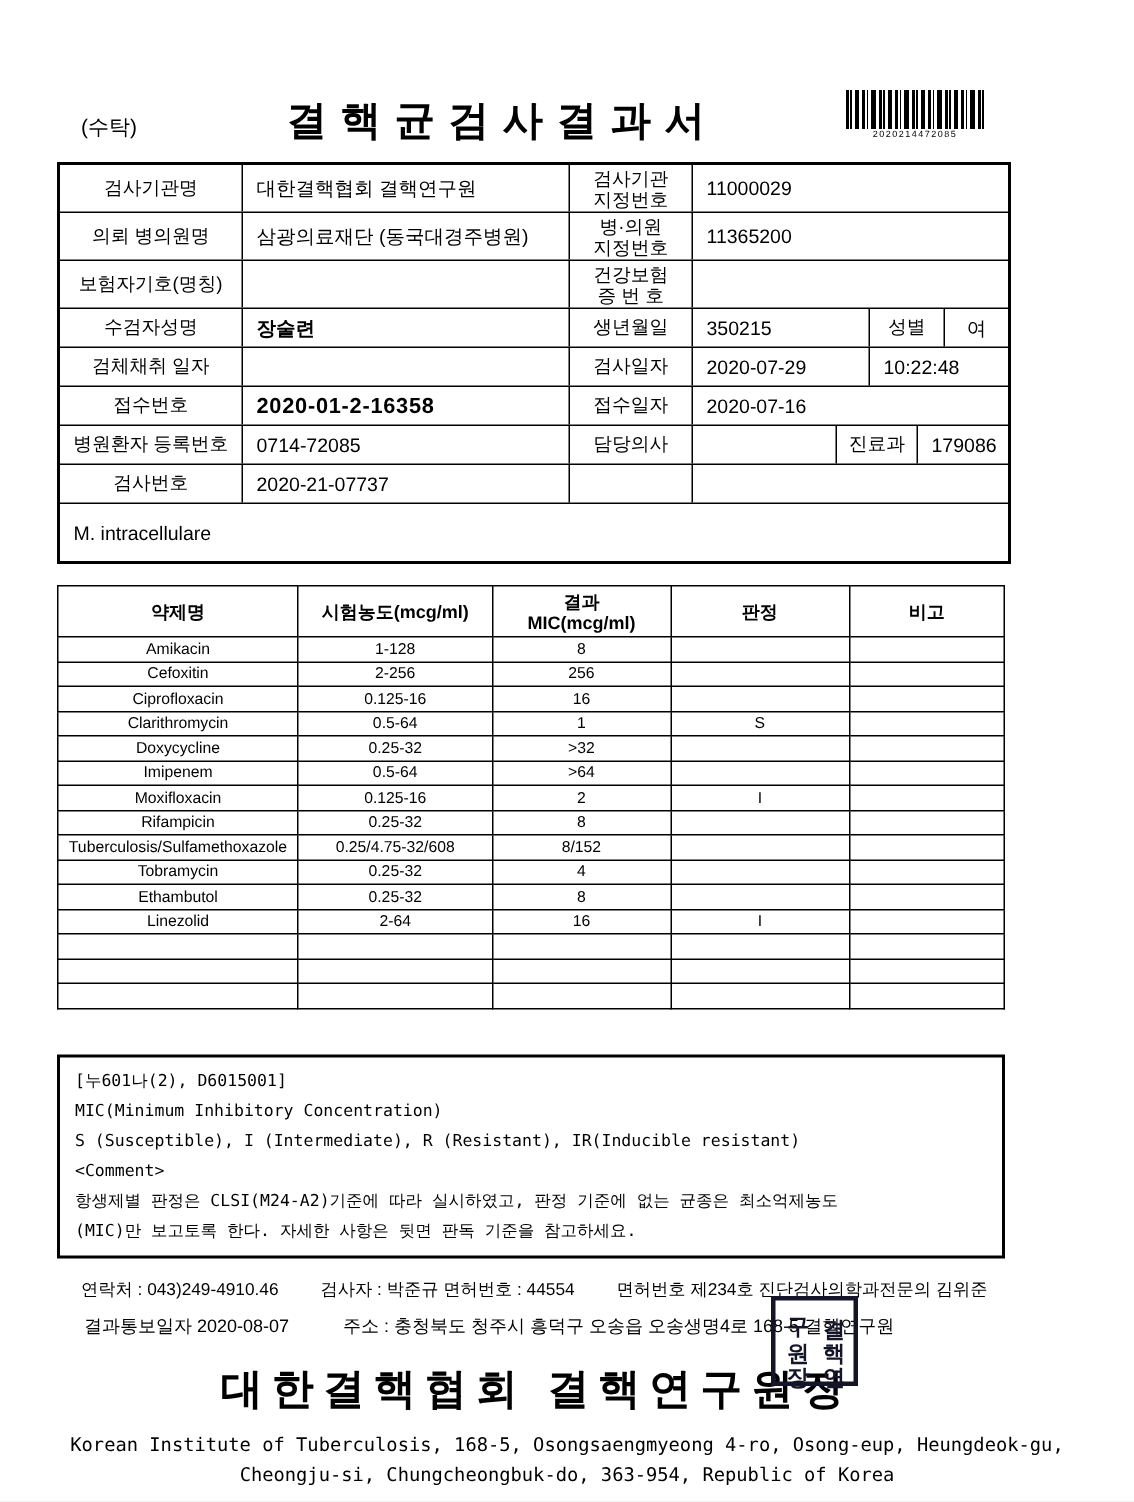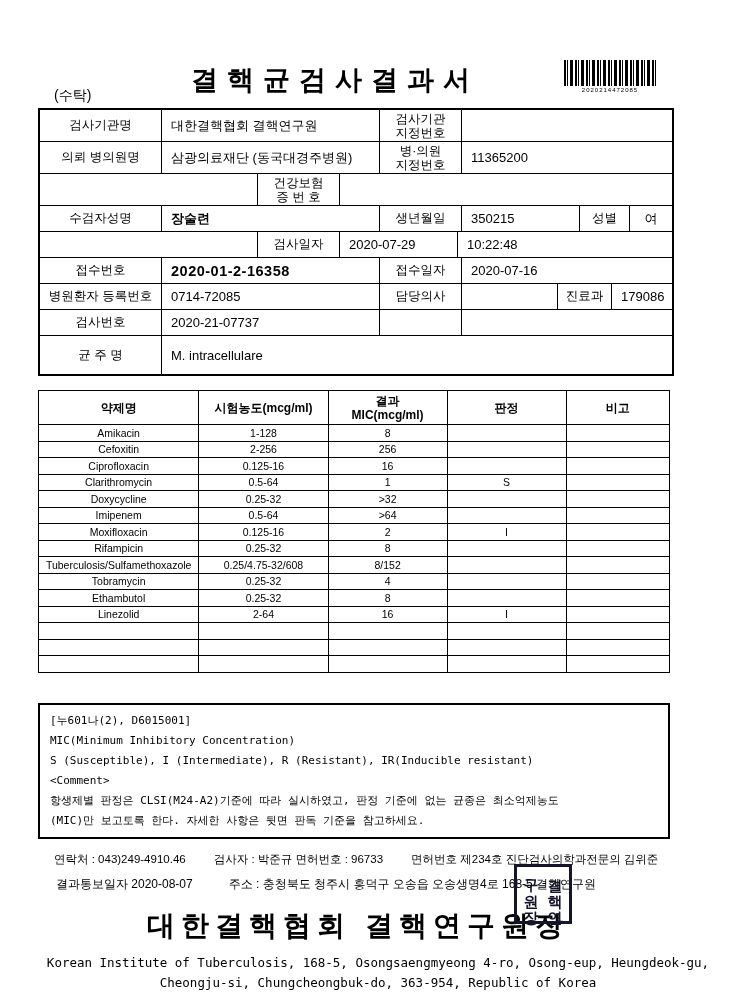--- a/index.html
+++ b/index.html
@@ -2,21 +2,21 @@
 <html><head>
 <meta charset="utf-8">
 <style>
   * { margin:0; padding:0; box-sizing:border-box; }
   html,body { background:#e8e8e8; }
   body { width:756px; font-family:"Liberation Sans", sans-serif; color:#000; }
   .page { position:relative; width:756px; height:1001px; background:#fff; overflow:hidden; }
 
   
   .doc-header { position:relative; height:108px; }
-  .consign { position:absolute; left:54px; top:87px; font-size:14px; }
+  .consign { position:absolute; left:54px; top:76px; font-size:14px; }
   .title { position:absolute; left:0; right:86px; top:62px; text-align:center;
            font-size:27px; font-weight:bold; letter-spacing:9px; }
   .barcode-wrap { position:absolute; right:100px; top:60px; width:92px; }
   .barcode-bars { height:26px; width:92px;
       background:repeating-linear-gradient(90deg,#000 0 2px,#fff 2px 3px,#000 3px 4px,#fff 4px 6px,#000 6px 9px,#fff 9px 11px); }
   .barcode-caption { font-size:6px; text-align:center; letter-spacing:1px; line-height:8px; }
 
   
   .info-table { margin-left:38px; width:636px; border:2px solid #000; }
   .irow { display:flex; border-bottom:1px solid #000; height:26px; }
@@ -77,43 +77,46 @@
       <div class="barcode-caption">2020214472085</div>
     </div>
   </div>
 
   <div class="info-table">
     <div class="irow tall">
       <div class="cell lab w-label">검사기관명</div>
       <div class="cell val w-val">대한결핵협회 결핵연구원</div>
       <div class="cell lab two-line w-lab2">검사기관
 지정번호</div>
+      <div class="cell val last">11000029</div>
     </div>
     <div class="irow tall">
       <div class="cell lab w-label">의뢰 병의원명</div>
       <div class="cell val w-val">삼광의료재단 (동국대경주병원)</div>
       <div class="cell lab two-line w-lab2">병·의원
 지정번호</div>
       <div class="cell val last">11365200</div>
     </div>
     <div class="irow tall">
+      <div class="cell lab w-label">보험자기호(명칭)</div>
       <div class="cell val w-val"></div>
       <div class="cell lab two-line w-lab2">건강보험
 증 번 호</div>
       <div class="cell val last"></div>
     </div>
     <div class="irow">
       <div class="cell lab w-label">수검자성명</div>
       <div class="cell val bold w-val">장술련</div>
       <div class="cell lab w-lab2">생년월일</div>
       <div class="cell val w-val2">350215</div>
       <div class="cell lab w-sex">성별</div>
       <div class="cell ctr last">여</div>
     </div>
     <div class="irow">
+      <div class="cell lab w-label">검체채취 일자</div>
       <div class="cell val w-val"></div>
       <div class="cell lab w-lab2">검사일자</div>
       <div class="cell val w-val2">2020-07-29</div>
       <div class="cell val last">10:22:48</div>
     </div>
     <div class="irow">
       <div class="cell lab w-label">접수번호</div>
       <div class="cell val recno w-val">2020-01-2-16358</div>
       <div class="cell lab w-lab2">접수일자</div>
       <div class="cell val last">2020-07-16</div>
@@ -126,21 +129,20 @@
       <div class="cell lab w-54">진료과</div>
       <div class="cell val last">179086</div>
     </div>
     <div class="irow">
       <div class="cell lab w-label">검사번호</div>
       <div class="cell val w-val">2020-21-07737</div>
       <div class="cell w-lab2"></div>
       <div class="cell last"></div>
     </div>
     <div class="irow xtall">
-      <div class="cell lab w-label">균 주 명</div>
       <div class="cell val last">M. intracellulare</div>
     </div>
   </div>
 
   <table class="drug-table">
     <thead>
       <tr>
         <th class="cw1">약제명</th>
         <th class="cw2">시험농도(mcg/ml)</th>
         <th class="cw3">결과
@@ -262,21 +264,21 @@
     <div>[누601나(2), D6015001]</div>
     <div>MIC(Minimum Inhibitory Concentration)</div>
     <div>S (Susceptible), I (Intermediate), R (Resistant), IR(Inducible resistant)</div>
     <div>&lt;Comment&gt;</div>
     <div> 항생제별 판정은 CLSI(M24-A2)기준에 따라 실시하였고, 판정 기준에 없는 균종은 최소억제농도</div>
     <div>(MIC)만 보고토록 한다. 자세한 사항은 뒷면 판독 기준을 참고하세요.</div>
   </div>
 
   <div class="footer-line1">
     <span>연락처 : 043)249-4910.46</span>
-    <span>검사자 : 박준규  면허번호 : 96733</span>
+    <span>검사자 : 박준규  면허번호 : 44554</span>
     <span>면허번호 제234호 진단검사의학과전문의 김위준</span>
   </div>
   <div class="footer-line2">
     <span>결과통보일자  2020-08-07</span>
     <span>주소 : 충청북도 청주시 흥덕구 오송읍 오송생명4로 168-5 결핵연구원</span>
   </div>
   <div class="org-title">대한결핵협회  결핵연구원장</div>
   <div class="eng-addr first">Korean Institute of Tuberculosis, 168-5, Osongsaengmyeong 4-ro, Osong-eup, Heungdeok-gu,</div>
   <div class="eng-addr">Cheongju-si, Chungcheongbuk-do, 363-954, Republic of Korea</div>
   <div class="cert-line">(본 검사실은 대한진단검사의학회/진단검사의학재단의 우수검사실 인증을 받은 검사실입니다.)</div>

